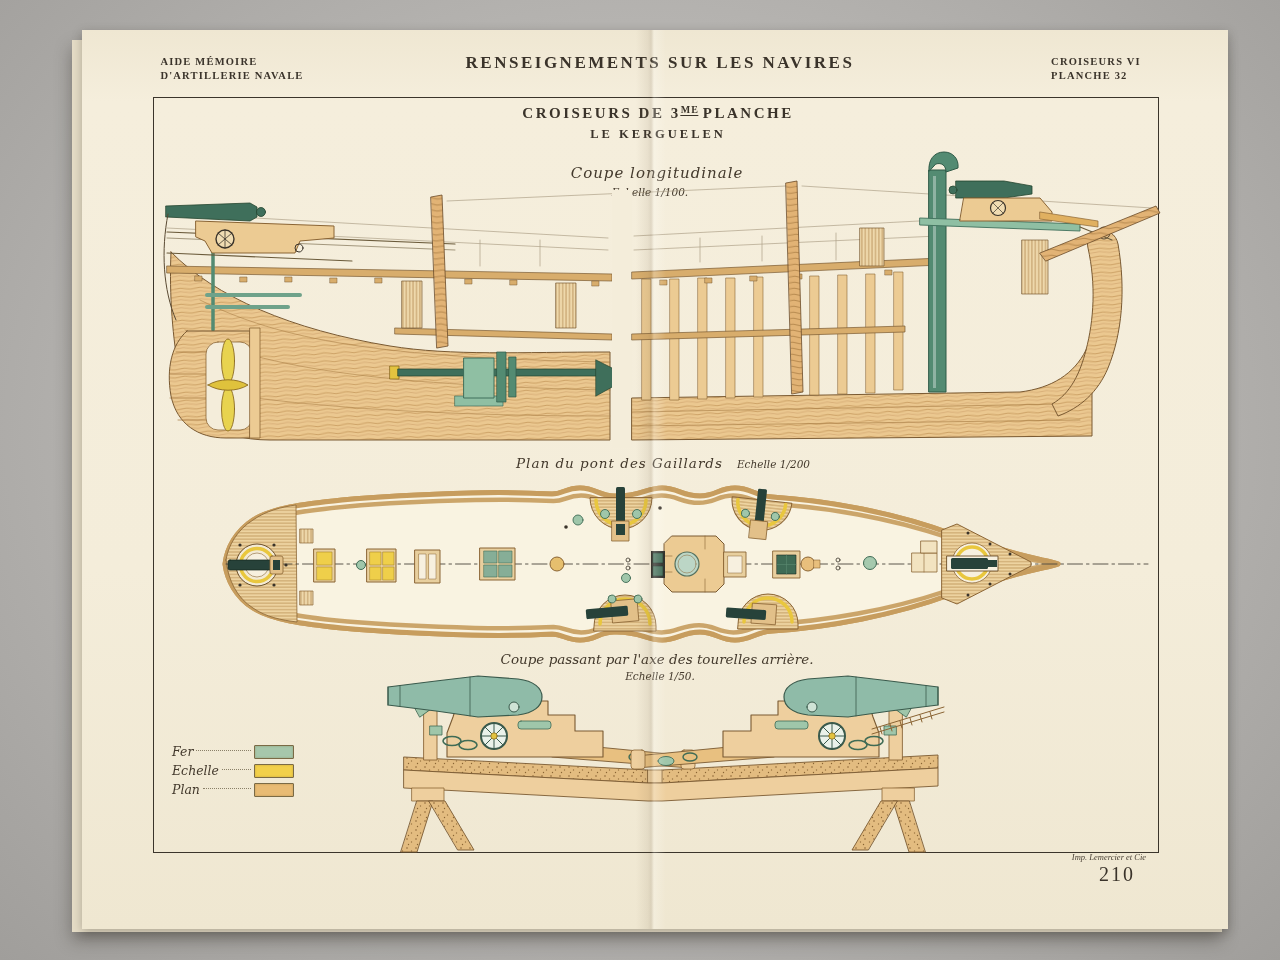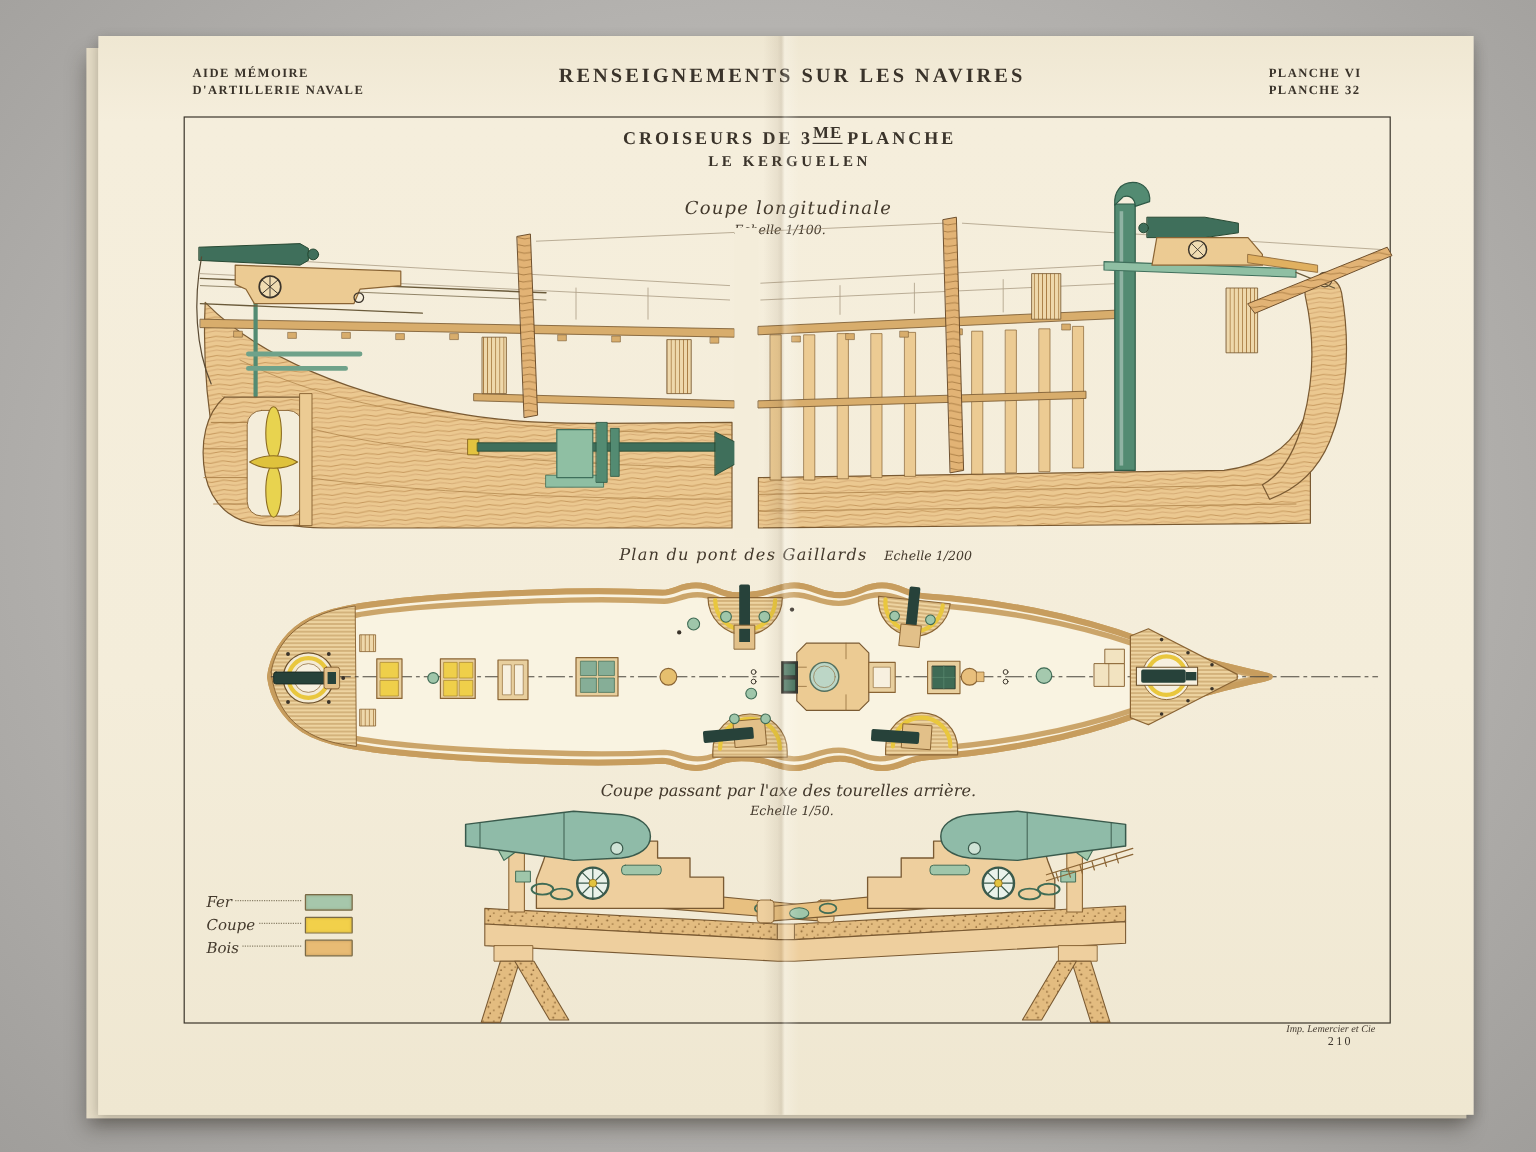--- a/index.html
+++ b/index.html
@@ -15,57 +15,57 @@
          background:linear-gradient(90deg,rgba(120,100,70,0) 0%,rgba(120,100,70,.10) 40%,rgba(90,70,45,.14) 50%,rgba(255,255,250,.25) 60%,rgba(120,100,70,0) 100%);}
   .plate-border{position:absolute;left:153px;top:97px;width:1004px;height:754px;
          border:1.5px solid #3b352b;}
   .hdr{position:absolute;text-align:left;line-height:1.35;}
   .hdr-small{font-size:10.5px;font-weight:bold;letter-spacing:1.2px;}
   .hdr-center{left:660px;top:52px;transform:translateX(-50%);font-size:17px;font-weight:bold;letter-spacing:2.5px;white-space:nowrap;}
   .hdr-left{left:232px;top:55px;transform:translateX(-50%);}
   .hdr-right{left:1096px;top:55px;transform:translateX(-50%);}
   .title1{position:absolute;left:658px;top:104px;transform:translateX(-50%);font-size:15px;
           font-weight:bold;letter-spacing:2.5px;white-space:nowrap;}
-  .title1 .sup{font-size:14px;vertical-align:5px;border-bottom:1px solid #3a332a;margin-right:4px;letter-spacing:1px;}
+  .title1 .sup{font-size:10px;vertical-align:5px;border-bottom:1px solid #3a332a;margin-right:4px;letter-spacing:1px;}
   .title2{position:absolute;left:658px;top:127px;transform:translateX(-50%);font-size:12.5px;
           font-weight:bold;letter-spacing:3px;white-space:nowrap;}
   .script{font-family:"DejaVu Serif", serif;font-style:italic;color:#43392c;}
   .cap-main{font-size:15px;letter-spacing:1px;}
   .cap-scale{font-size:10.5px;}
   .cap1a{position:absolute;left:657px;top:164px;transform:translateX(-50%);white-space:nowrap;}
   .cap1b{position:absolute;left:650px;top:186px;transform:translateX(-50%);white-space:nowrap;}
   .cap2{position:absolute;left:663px;top:455px;transform:translateX(-50%);white-space:nowrap;font-size:13.5px;}
   .cap2 .cap-scale{margin-left:14px;}
   .cap3a{position:absolute;left:657px;top:651px;transform:translateX(-50%);white-space:nowrap;font-size:13.5px;}
   .cap3b{position:absolute;left:660px;top:670px;transform:translateX(-50%);white-space:nowrap;}
   .legend{position:absolute;left:172px;top:742px;width:122px;}
   .legend-row{display:flex;align-items:center;height:19px;justify-content:flex-end;}
   .legend-label{font-family:"DejaVu Serif", serif;font-style:italic;font-size:12.5px;color:#43392c;}
   .legend-leader{flex:1;border-bottom:1px dotted #8a8068;margin:0 3px 3px 3px;min-width:8px;}
   .legend-swatch{width:38px;height:12px;border:1px solid #7a6a45;border-radius:1px;box-shadow:inset 0 0 2px rgba(120,90,40,.4);}
   .imprint{position:absolute;left:1109px;top:852px;transform:translateX(-50%);
            font-family:Liberation Serif, serif;font-style:italic;font-size:8.5px;white-space:nowrap;color:#4a4136;}
   .pageno{position:absolute;left:1117px;top:863px;transform:translateX(-50%);
-          font-size:10px;font-weight:normal;letter-spacing:2px;text-align:right;}
+          font-size:20px;font-weight:normal;letter-spacing:2px;text-align:right;}
   svg.art{position:absolute;left:0;top:0;pointer-events:none;}
 </style>
 </head>
 <body>
 
 <div class="stage">
   <div class="under-sheet"></div>
   <div class="paper"></div>
 
   <div class="hdr hdr-left hdr-small">
     <div>AIDE MÉMOIRE</div>
     <div>D'ARTILLERIE NAVALE</div>
   </div>
   <div class="hdr hdr-center">RENSEIGNEMENTS SUR LES NAVIRES</div>
   <div class="hdr hdr-right hdr-small">
-    <div>PLANCHE VI</div>
+    <div>CROISEURS VI</div>
     <div>PLANCHE 32</div>
   </div>
 
   <div class="plate-border"></div>
 
   <div class="title1"><span>CROISEURS DE 3</span><span class="sup">ME</span><span>PLANCHE</span></div>
   <div class="title2">LE KERGUELEN</div>
 
   <div class="script cap-main cap1a">Coupe longitudinale</div>
   <div class="script cap-scale cap1b">Echelle 1/100.</div>
@@ -418,26 +418,26 @@
   <div class="script cap3a">Coupe passant par l'axe des tourelles arrière.</div>
   <div class="script cap-scale cap3b">Echelle 1/50.</div>
 
   <div class="legend">
     <div class="legend-row">
       <span class="legend-label">Fer</span>
       <span class="legend-leader"></span>
       <span class="legend-swatch" style="background-color: rgb(166, 199, 171);"></span>
     </div>
     <div class="legend-row">
-      <span class="legend-label">Coupe</span>
+      <span class="legend-label">Echelle</span>
       <span class="legend-leader"></span>
       <span class="legend-swatch" style="background-color: rgb(242, 208, 74);"></span>
     </div>
     <div class="legend-row">
-      <span class="legend-label">Bois</span>
+      <span class="legend-label">Plan</span>
       <span class="legend-leader"></span>
       <span class="legend-swatch" style="background-color: rgb(232, 187, 116);"></span>
     </div>
   </div>
 
   <div class="imprint">Imp. Lemercier et Cie</div>
   <div class="pageno">210</div>
 
   <div class="crease"></div>
 </div>

